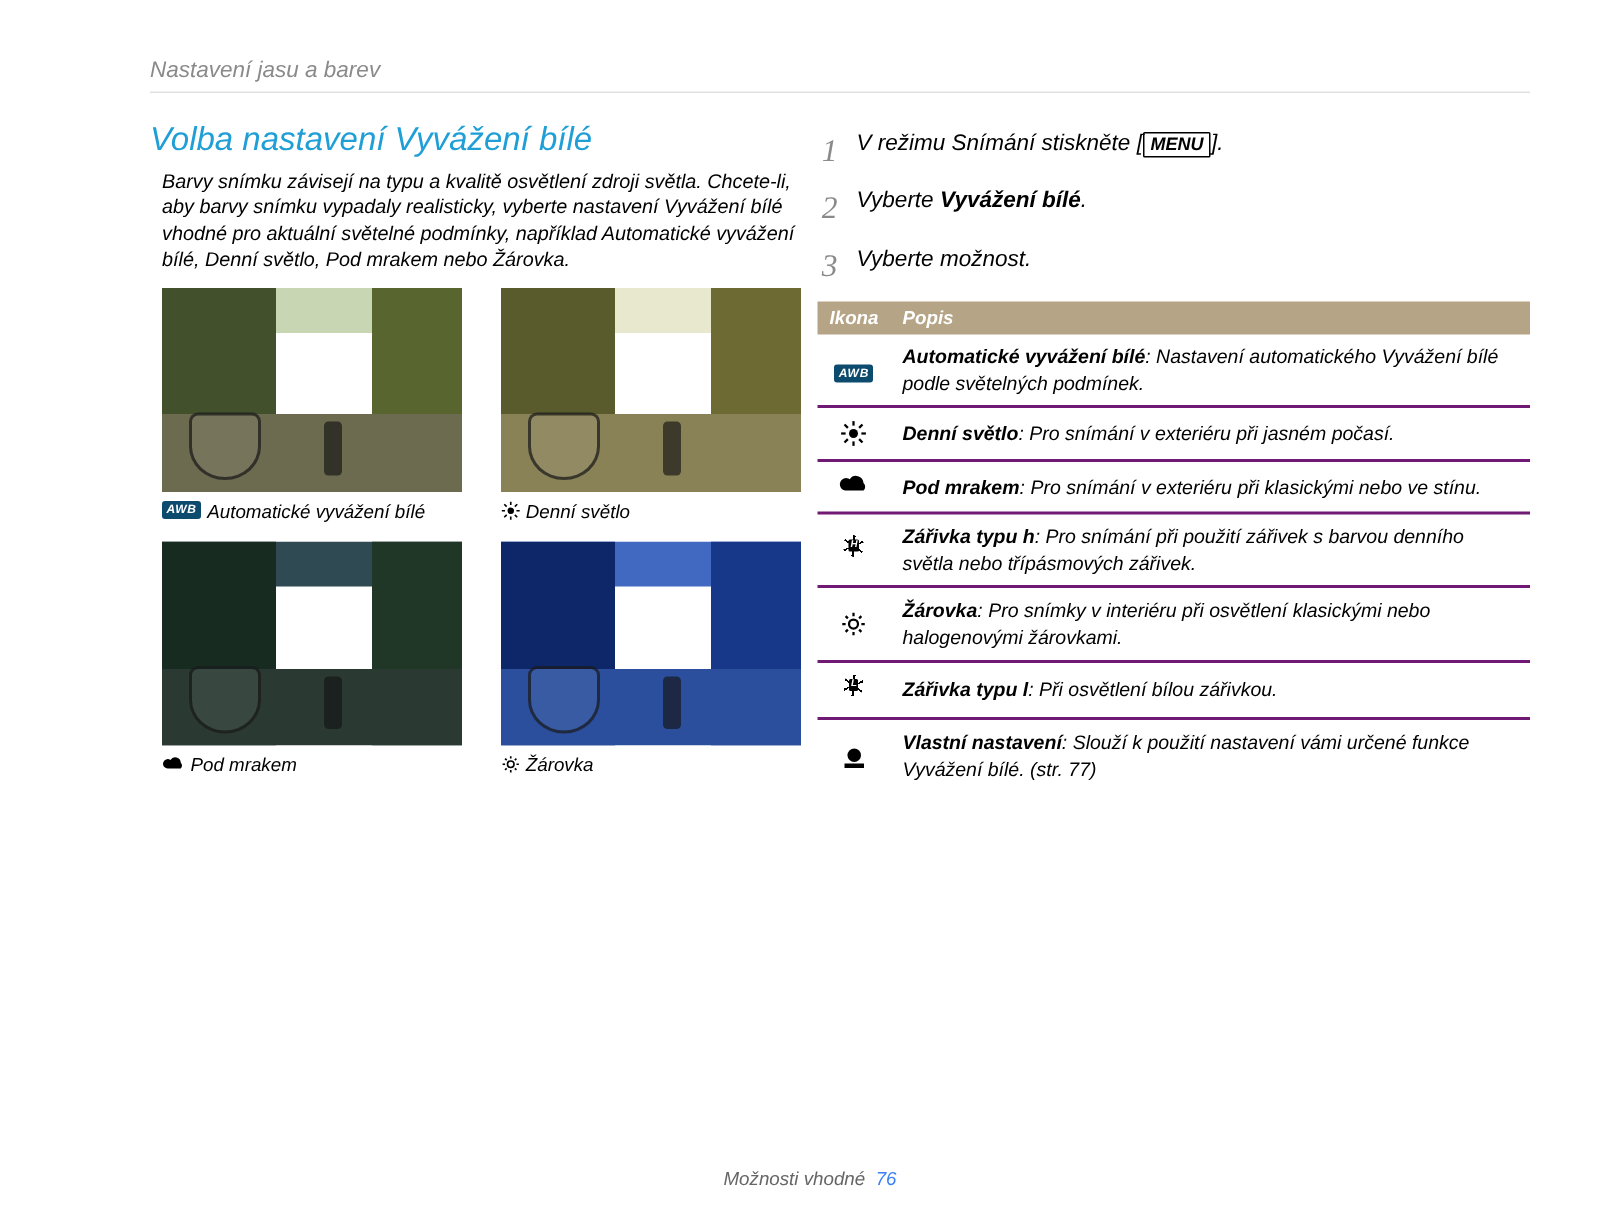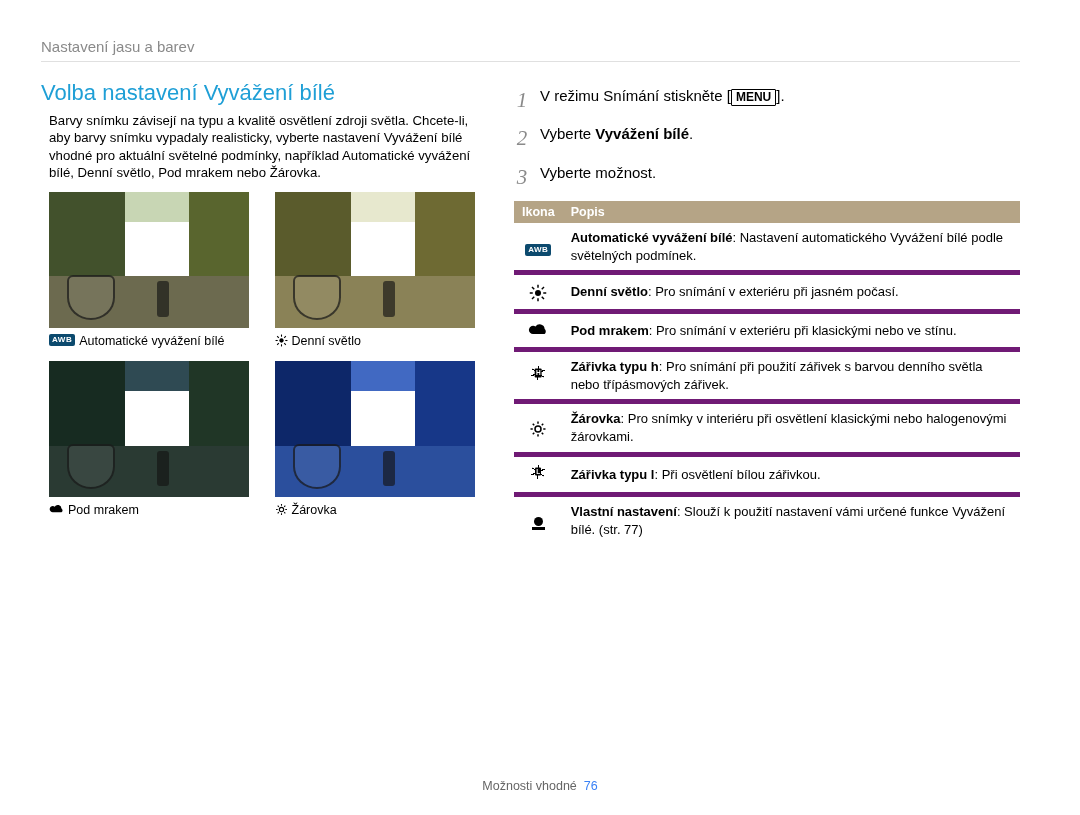--- a/index.html
+++ b/index.html
@@ -6,35 +6,35 @@
     margin: 0;
     padding: 0;
     font-family: Arial, Helvetica, sans-serif;
     background: #fff;
     color: #000;
     width: 1080px;
     height: 815px;
     box-sizing: border-box;
   }
   .page {
-    padding: 38px 60px 20px 41px;
+    padding: 38px 60px 20px 100px;
     box-sizing: border-box;
     position: relative;
     height: 100%;
+    font-style: italic;
   }
   .breadcrumb {
     color: #8a8a8a;
     font-size: 15px;
     border-bottom: 1px solid #e0e0e0;
     padding-bottom: 6px;
     margin-bottom: 18px;
   }
   .columns {
     display: flex;
-    gap: 28px;
     justify-content: space-between;
   }
   .col-left {
     width: 445px;
     flex: 0 0 445px;
   }
   .col-right {
     flex: 1;
   }
   h2.section-title {
@@ -134,21 +134,21 @@
   }
   table.desc th {
     background: #b5a486;
     color: #fff;
     font-weight: 700;
     text-align: left;
     padding: 4px 8px;
     font-size: 12.5px;
   }
   table.desc td {
-    border-bottom: 5px solid #701a75;
+    border-bottom: 2px solid #701a75;
     padding: 6px 8px;
     vertical-align: middle;
     line-height: 1.35;
   }
   table.desc tr:last-child td { border-bottom: none; }
   table.desc td.ic {
     width: 26px;
     text-align: center;
     font-size: 16px;
   }

